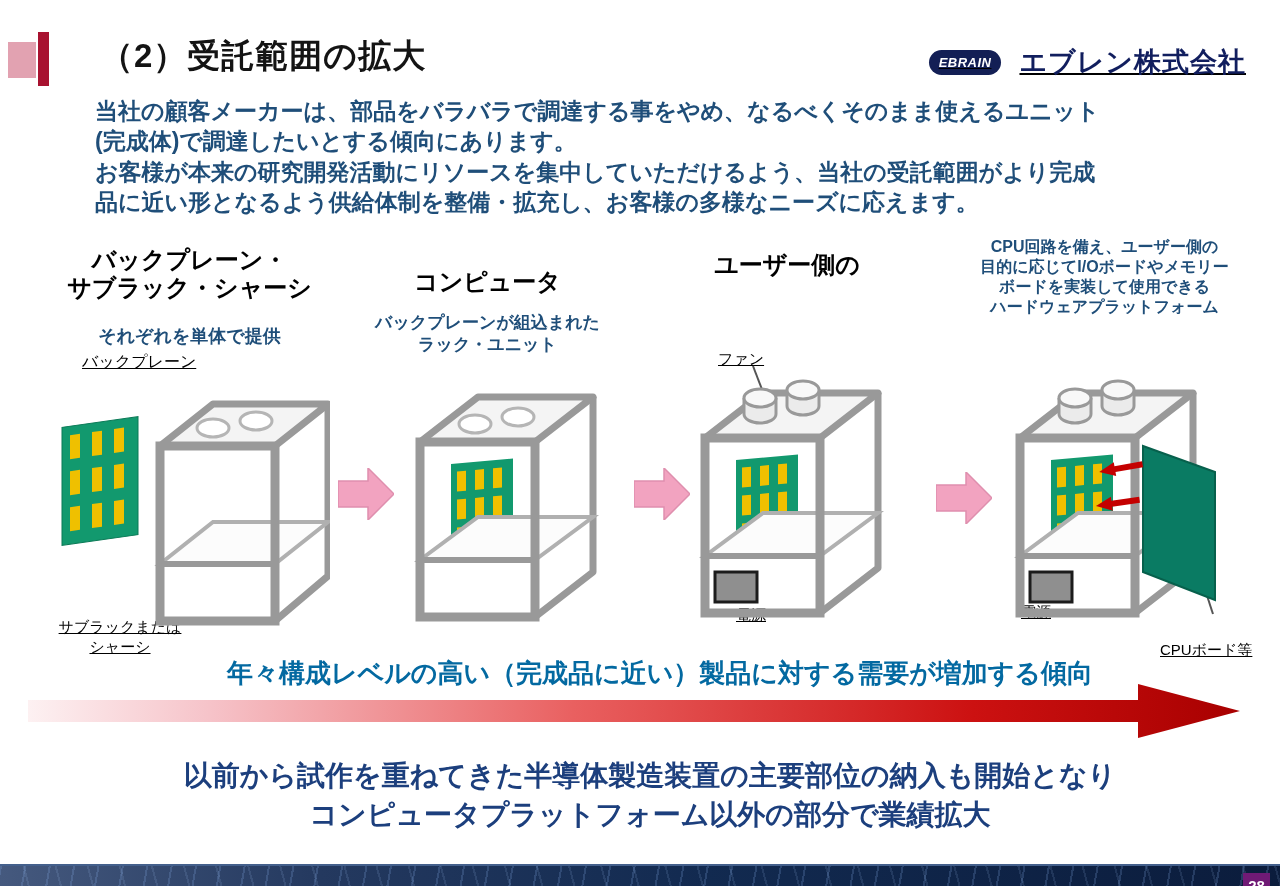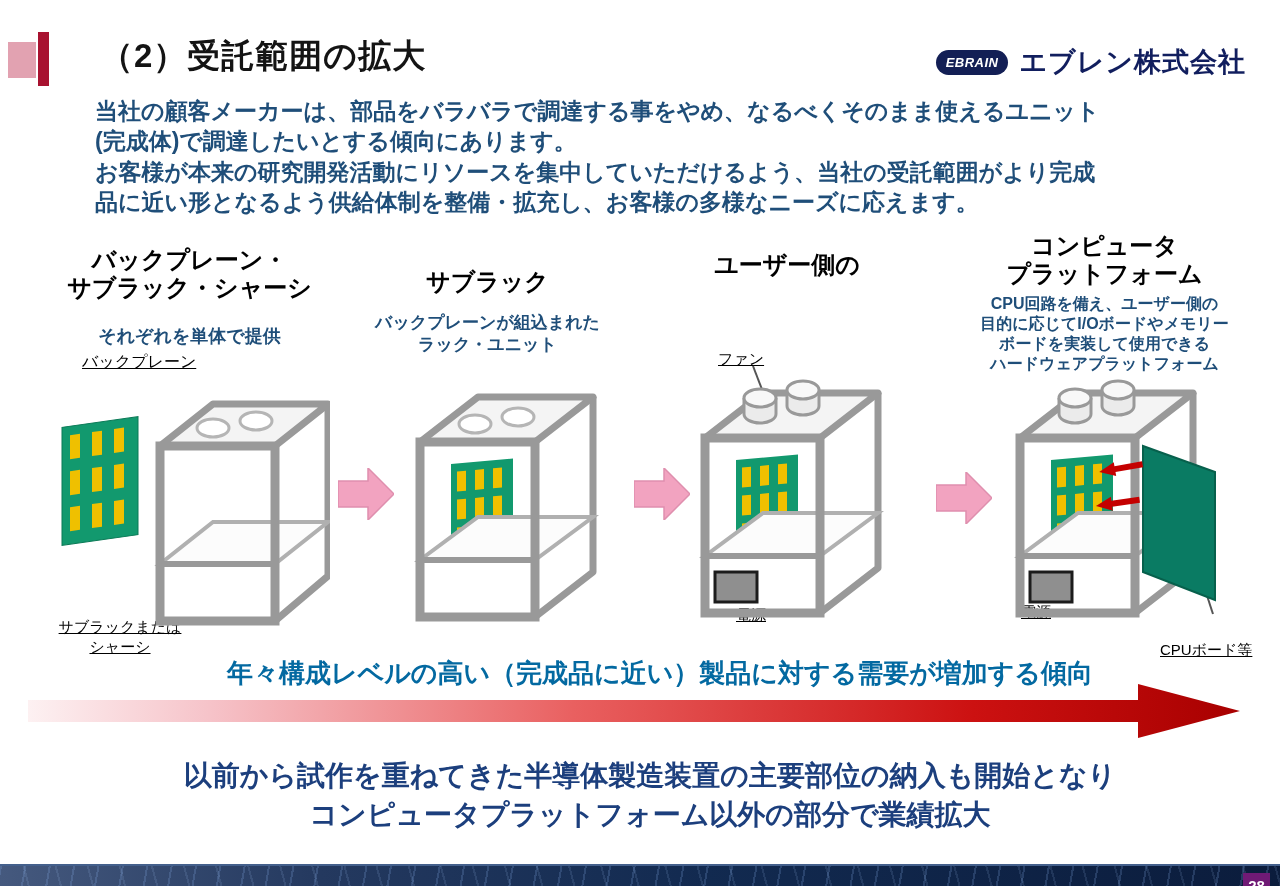--- a/index.html
+++ b/index.html
@@ -7,21 +7,21 @@
   .slide {
     position:relative; width:1280px; height:886px; background:#ffffff;
     font-family:"Liberation Sans", sans-serif; overflow:hidden; color:#000;margin-top:16px;
   }
   .pre { white-space:pre-line; }
 
   
   .accent-pink { position:absolute; left:8px; top:26px; width:28px; height:36px; background:#e2a2b1; }
   .accent-red  { position:absolute; left:38px; top:16px; width:11px; height:54px; background:#a81230; }
   .title { position:absolute; left:100px; top:18px; font-size:33px; font-weight:600; color:#141414; letter-spacing:1px; }
-  .logo { position:absolute; top:28px; right:34px; display:flex; align-items:center; gap:11px; }
+  .logo { position:absolute; top:28px; right:34px; display:flex; align-items:center; gap:18px;text-decoration:underline; }
   .logo-mark { background:#131f55; color:#fff; font-style:italic; font-weight:bold; font-size:13px;
                padding:5px 10px; border-radius:999px; letter-spacing:.5px; }
   .logo-name { font-size:27px; font-weight:bold; color:#111e5e; letter-spacing:1px; }
 
   
   .intro { position:absolute; left:95px; top:80px; width:1140px; font-size:23px; line-height:1.32;
            font-weight:bold; color:#1f4e79; }
 
   
   .stage-head { position:absolute; text-align:center; }
@@ -96,30 +96,28 @@
 (完成体)で調達したいとする傾向にあります。
 お客様が本来の研究開発活動にリソースを集中していただけるよう、当社の受託範囲がより完成
 品に近い形となるよう供給体制を整備・拡充し、お客様の多様なニーズに応えます。</p>
 
   <div class="stage-head" id="sh1">
     <div class="st-title pre">バックプレーン・
 サブラック・シャーシ</div>
     <div class="st-sub pre">それぞれを単体で提供</div>
   </div>
   <div class="stage-head" id="sh2">
-    <div class="st-title pre">サブラック</div>
+    <div class="st-title pre">コンピュータ</div>
     <div class="st-sub pre">バックプレーンが組込まれた
 ラック・ユニット</div>
   </div>
   <div class="stage-head" id="sh3">
     <div class="st-title pre">ユーザー側の</div>
   </div>
   <div class="stage-head" id="sh4">
-    <div class="st-title pre">コンピュータ
-プラットフォーム</div>
     <div class="st-sub pre">CPU回路を備え、ユーザー側の
 目的に応じてI/Oボードやメモリー
 ボードを実装して使用できる
 ハードウェアプラットフォーム</div>
   </div>
 
   <div class="lbl" id="backplane-label">バックプレーン</div>
   <div class="lbl pre" id="subrack-label">サブラックまたは
 シャーシ</div>
   <div class="lbl" id="fan-label">ファン</div>

